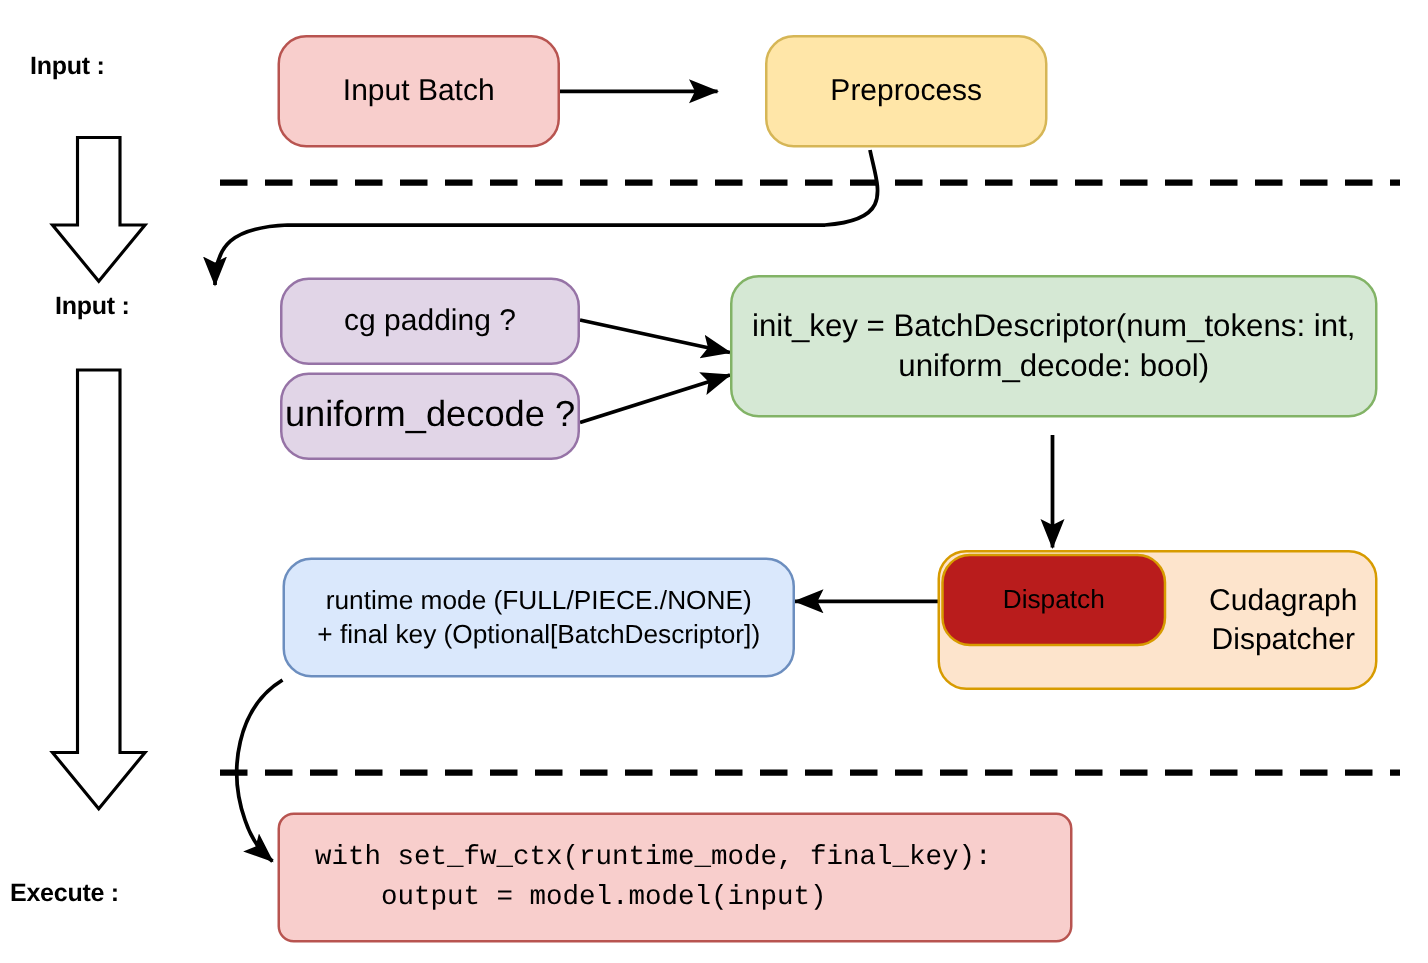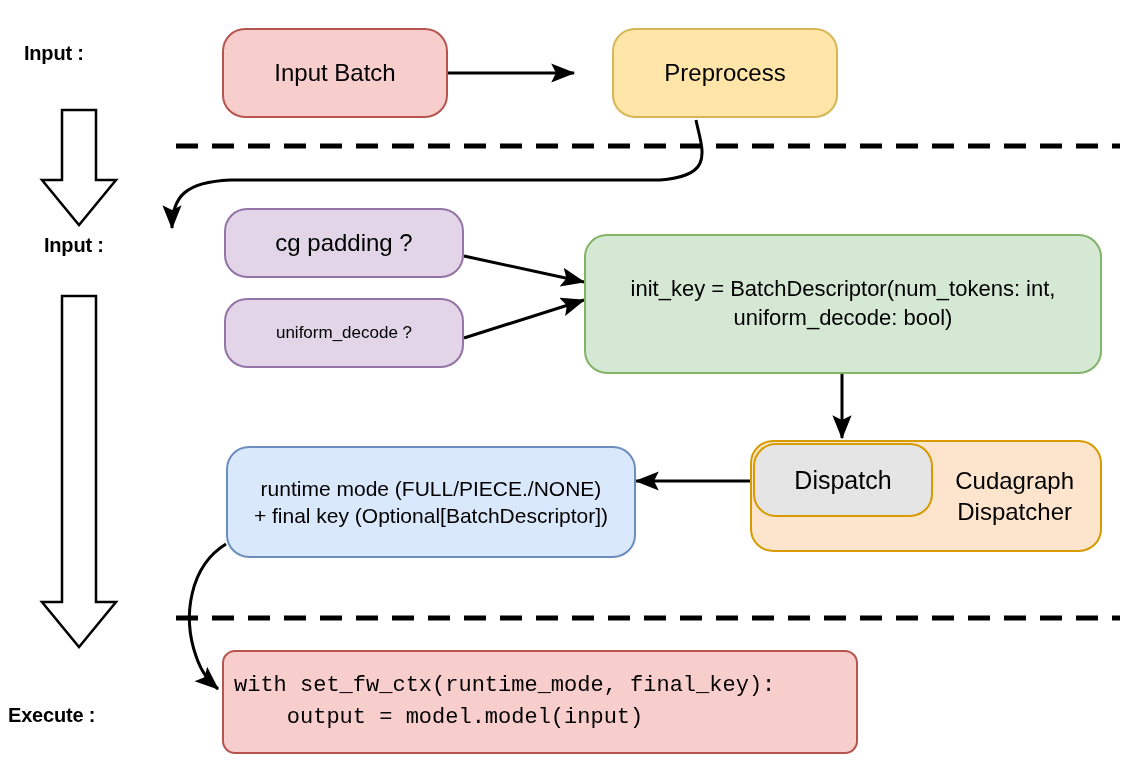--- a/index.html
+++ b/index.html
@@ -53,21 +53,21 @@
     border-radius: 13px;
     border: 2px solid #b85450;
     background: #f8cecc;
     display: flex;
     align-items: center;
     justify-content: flex-start;
     font-family: "Liberation Mono", "DejaVu Sans Mono", monospace;
     font-size: 22px;
     color: #000000;
     line-height: 1.45;
-    padding-left: 10px;
+    padding-left: 28px;
   }
   .code-text { white-space: pre; }
 </style>
 </head>
 <body>
 
 <div id="canvas">
 
   <div class="stage-label" style="left:24px; top:42px;">Input :</div>
 
@@ -106,43 +106,43 @@
   </svg>
 
   <div class="node" style="left:222px; top:28px; width:226px; height:90px; background:#f8cecc; border-color:#b85450; font-size:24px;">
     <span class="node-text">Input Batch</span>
   </div>
 
   <div class="node" style="left:584px; top:28px; width:226px; height:90px; background:#ffe6a8; border-color:#d6b656; font-size:24px;margin-left:28px;">
     <span class="node-text">Preprocess</span>
   </div>
 
-  <div class="node" style="left:224px; top:208px; width:240px; height:70px; background:#e1d5e7; border-color:#9673a6; font-size:24px;">
+  <div class="node" style="left:224px; top:222px; width:240px; height:70px; background:#e1d5e7; border-color:#9673a6; font-size:24px;">
     <span class="node-text">cg padding ?</span>
   </div>
 
-  <div class="node" style="left:224px; top:298px; width:240px; height:70px; background:#e1d5e7; border-color:#9673a6; font-size:17px;justify-content:center;">
+  <div class="node" style="left:224px; top:298px; width:240px; height:70px; background:#e1d5e7; border-color:#9673a6; font-size:29px;justify-content:center;">
     <span class="node-text">uniform_decode ?</span>
   </div>
 
-  <div class="node" style="left:584px; top:234px; width:518px; height:140px; background:#d5e8d4; border-color:#82b366; font-size:22px;">
+  <div class="node" style="left:584px; top:220px; width:518px; height:114px; background:#d5e8d4; border-color:#82b366; font-size:25px;">
     <span class="node-text">init_key = BatchDescriptor(num_tokens: int,
 uniform_decode: bool)</span>
   </div>
 
-  <div class="node" style="left:750px; top:440px; width:352px; height:112px; background:#fde4cc; border-color:#d79b00; font-size:24px; justify-content:flex-end; padding-right:26px;">
+  <div class="node" style="left:750px; top:440px; width:352px; height:112px; background:#fde4cc; border-color:#d79b00; font-size:24px; justify-content:flex-end; padding-right:14px;">
     <span class="node-text">Cudagraph
 Dispatcher</span>
   </div>
 
-  <div class="node" style="left:753px; top:443px; width:180px; height:74px; background:#e5e5e5; border-color:#d79b00; font-size:25px;">
+  <div class="node" style="left:753px; top:443px; width:180px; height:74px; background:#b91c1c; border-color:#d79b00; font-size:21px;">
     <span class="node-text">Dispatch</span>
   </div>
 
-  <div class="node" style="left:226px; top:446px; width:410px; height:112px; background:#dae8fc; border-color:#6c8ebf; font-size:21px;">
+  <div class="node" style="left:226px; top:446px; width:410px; height:96px; background:#dae8fc; border-color:#6c8ebf; font-size:21px;">
     <span class="node-text">runtime mode (FULL/PIECE./NONE)
 + final key (Optional[BatchDescriptor])</span>
   </div>
 
   <div class="code-node" style="left:222px; top:650px; width:636px; height:104px;">
     <div>
       <div class="code-text">with set_fw_ctx(runtime_mode, final_key):</div>
       <div class="code-text">    output = model.model(input)</div>
     </div>
   </div>

